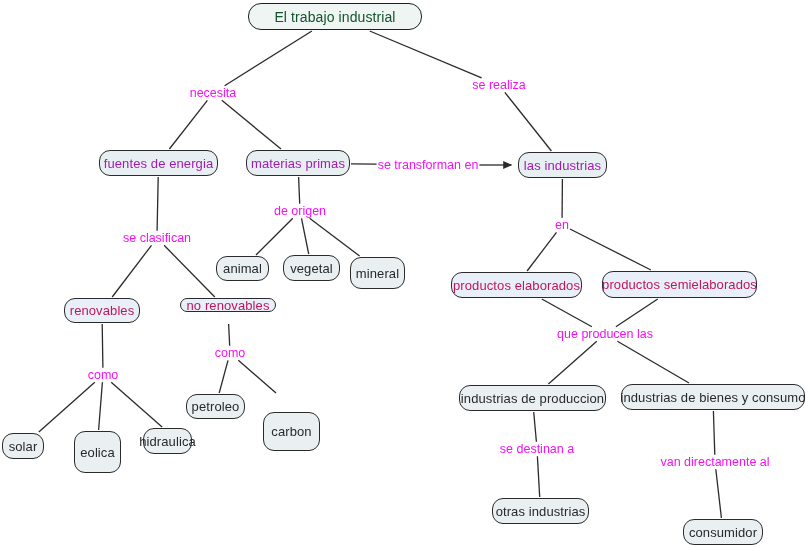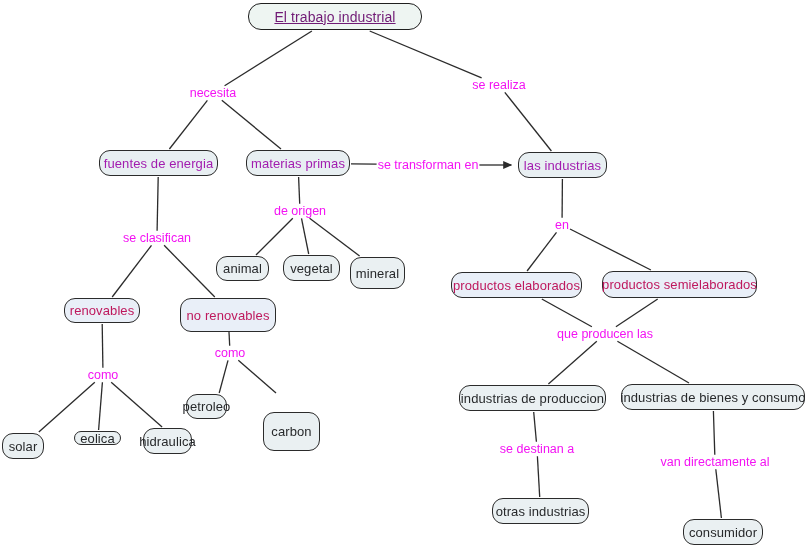--- a/index.html
+++ b/index.html
@@ -38,23 +38,22 @@
     white-space: nowrap;
     font-size: 13px;
     line-height: 1;
     letter-spacing: 0.1px;
     padding: 0 9px;
   }
   .node-root {
     background: #eef5f2;
     border-color: #1f1f1f;
     border-radius: 13px;
-    color: #701a75;
+    color: #14532d;
     font-size: 14px;
-    text-decoration: underline;
   }
   .node-cyan {
     color: #a21caf;
     background: #e8eff2;
   }
   .node-blue {
     color: #be185d;
     background: #e9eff8;
   }
   .node-dark {
@@ -118,25 +117,25 @@
   </svg>
   <div id="node-layer">
       <div class="node node-root" style="left: 248px; top: 3px; width: 174px; height: 27px;">El trabajo industrial</div>
       <div class="node node-cyan" style="left: 99px; top: 150px; width: 119px; height: 26px;">fuentes de energia</div>
       <div class="node node-cyan" style="left: 246px; top: 150px; width: 104px; height: 26px;">materias primas</div>
       <div class="node node-cyan" style="left: 518px; top: 152px; width: 89px; height: 26px;">las industrias</div>
       <div class="node node-dark" style="left: 216px; top: 256px; width: 53px; height: 25px;">animal</div>
       <div class="node node-dark" style="left: 283px; top: 255px; width: 57px; height: 26px;">vegetal</div>
       <div class="node node-dark" style="left: 350px; top: 257px; width: 55px; height: 32px;">mineral</div>
       <div class="node node-blue" style="left: 64px; top: 298px; width: 76px; height: 25px;">renovables</div>
-      <div class="node node-blue" style="left: 180px; top: 298px; width: 96px; height: 34px;">no renovables</div>
-      <div class="node node-dark" style="left: 186px; top: 394px; width: 41px; height: 25px;">petroleo</div>
+      <div class="node node-blue" style="left: 180px; top: 298px; width: 96px; height: 14px;">no renovables</div>
+      <div class="node node-dark" style="left: 186px; top: 394px; width: 59px; height: 25px;">petroleo</div>
       <div class="node node-dark" style="left: 263px; top: 412px; width: 57px; height: 39px;">carbon</div>
       <div class="node node-dark" style="left: 2px; top: 433px; width: 42px; height: 26px;">solar</div>
-      <div class="node node-dark" style="left: 74px; top: 431px; width: 47px; height: 14px;">eolica</div>
+      <div class="node node-dark" style="left: 74px; top: 431px; width: 47px; height: 42px;">eolica</div>
       <div class="node node-dark" style="left: 143px; top: 428px; width: 49px; height: 26px;">hidraulica</div>
       <div class="node node-blue" style="left: 451px; top: 272px; width: 131px; height: 26px;">productos elaborados</div>
       <div class="node node-blue" style="left: 602px; top: 271px; width: 155px; height: 27px;">productos semielaborados</div>
       <div class="node node-dark" style="left: 459px; top: 385px; width: 147px; height: 26px;">industrias de produccion</div>
       <div class="node node-dark" style="left: 621px; top: 384px; width: 184px; height: 26px;">industrias de bienes y consumo</div>
       <div class="node node-dark" style="left: 492px; top: 498px; width: 97px; height: 26px;">otras industrias</div>
       <div class="node node-dark" style="left: 683px; top: 519px; width: 80px; height: 26px;">consumidor</div>
     </div>
   <div id="label-layer">
       <div class="link-label" style="left: 213px; top: 93px;">necesita</div>

